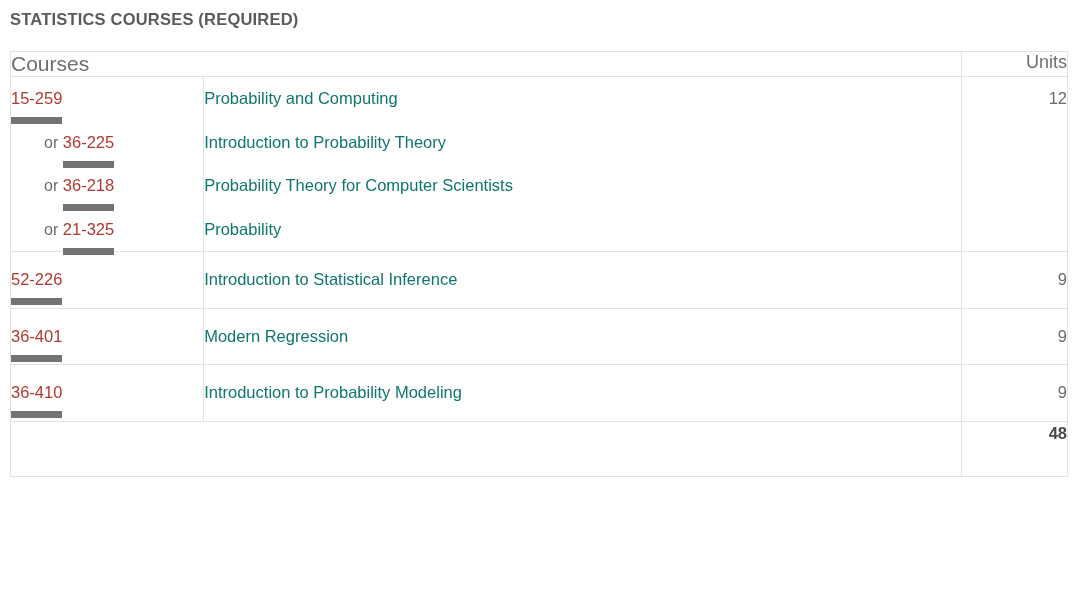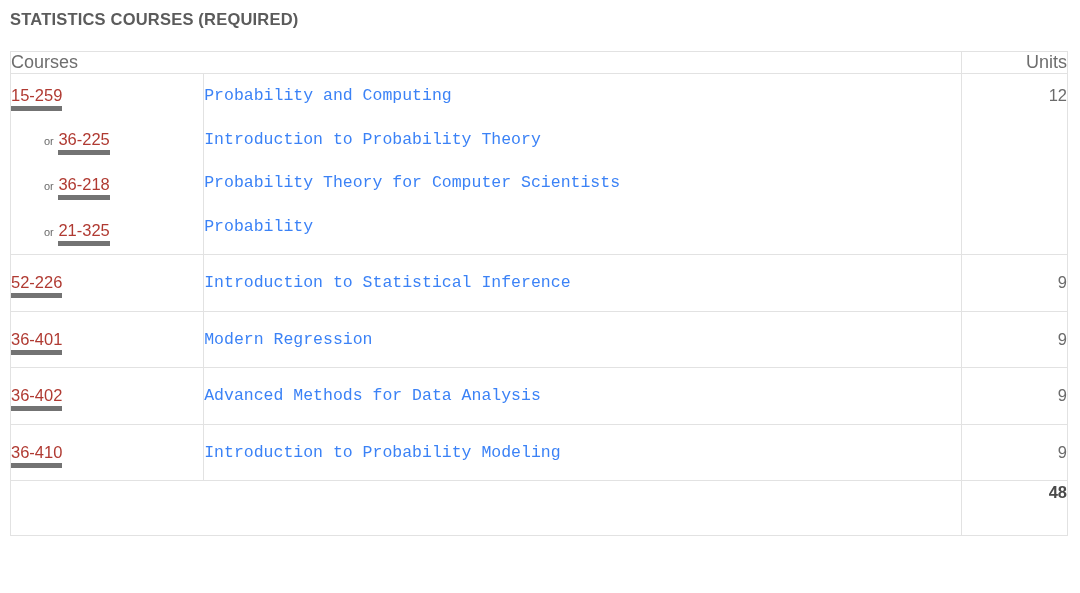--- a/index.html
+++ b/index.html
@@ -58,21 +58,21 @@
     border: 1px solid #e2e2e2;
     padding: 0;
     vertical-align: top;
     background: #ffffff;
   }
 
   
   .hdr-courses {
     text-align: left;
     font-weight: normal;
-    font-size: 18px;
+    font-size: 21px;
     color: #6e6e6e;
     padding: 18px 0 18px 18px;
     border-right: 0;
   }
   .hdr-units {
     text-align: right;
     font-weight: normal;
     font-size: 18px;
     color: #6e6e6e;
     padding: 18px 20px 18px 0;
@@ -81,22 +81,21 @@
   
   .cell-code {
     padding: 14px 0 14px 18px;
     font-size: 16.5px;
     line-height: 43.5px;
   }
   .cell-title {
     padding: 14px 0 14px 14px;
     font-size: 16.5px;
     line-height: 43.5px;
-    color: #3b82f6;
-    font-family: Liberation Mono, monospace;
+    color: #0f766e;
   }
   .cell-units {
     padding: 14px 20px 14px 0;
     text-align: right;
     font-size: 16.5px;
     line-height: 43.5px;
     color: #6b6b6b;
   }
 
   .row-single .cell-code,
@@ -105,29 +104,29 @@
     padding-top: 6px;
     padding-bottom: 6px;
     line-height: 43.5px;
   }
 
   .line { display: block; white-space: nowrap; }
   .line.indent { padding-left: 33px; }
 
   .or {
     color: #6b6b6b;
-    font-size: 11px;
+    font-size: 16px;
     text-align: right;
   }
 
   a.course-link {
     color: #b03a32;
     text-decoration: none;
-    border-bottom: 5px solid #737373;
-    padding-bottom: 2px;
+    border-bottom: 7px solid #737373;
+    padding-bottom: 10px;
     font-size: 16.5px;
   }
 
   
   td.units-partial {
     border-left: 0;
     position: relative;
   }
   td.units-partial::before {
     content: "";
@@ -203,29 +202,20 @@
             <td class="cell-code">
               <span class="line"><a class="course-link" href="#">36-401</a></span>
             </td>
             <td class="cell-title">
               <span class="line">Modern Regression</span>
             </td>
             <td class="cell-units">9</td>
           </tr>
           <tr class="row-single">
             <td class="cell-code">
-              <span class="line"><a class="course-link" href="#">36-402</a></span>
-            </td>
-            <td class="cell-title">
-              <span class="line">Advanced Methods for Data Analysis</span>
-            </td>
-            <td class="cell-units">9</td>
-          </tr>
-          <tr class="row-single">
-            <td class="cell-code">
               <span class="line"><a class="course-link" href="#">36-410</a></span>
             </td>
             <td class="cell-title">
               <span class="line">Introduction to Probability Modeling</span>
             </td>
             <td class="cell-units">9</td>
           </tr>
         </tbody>
 
       <tfoot>

